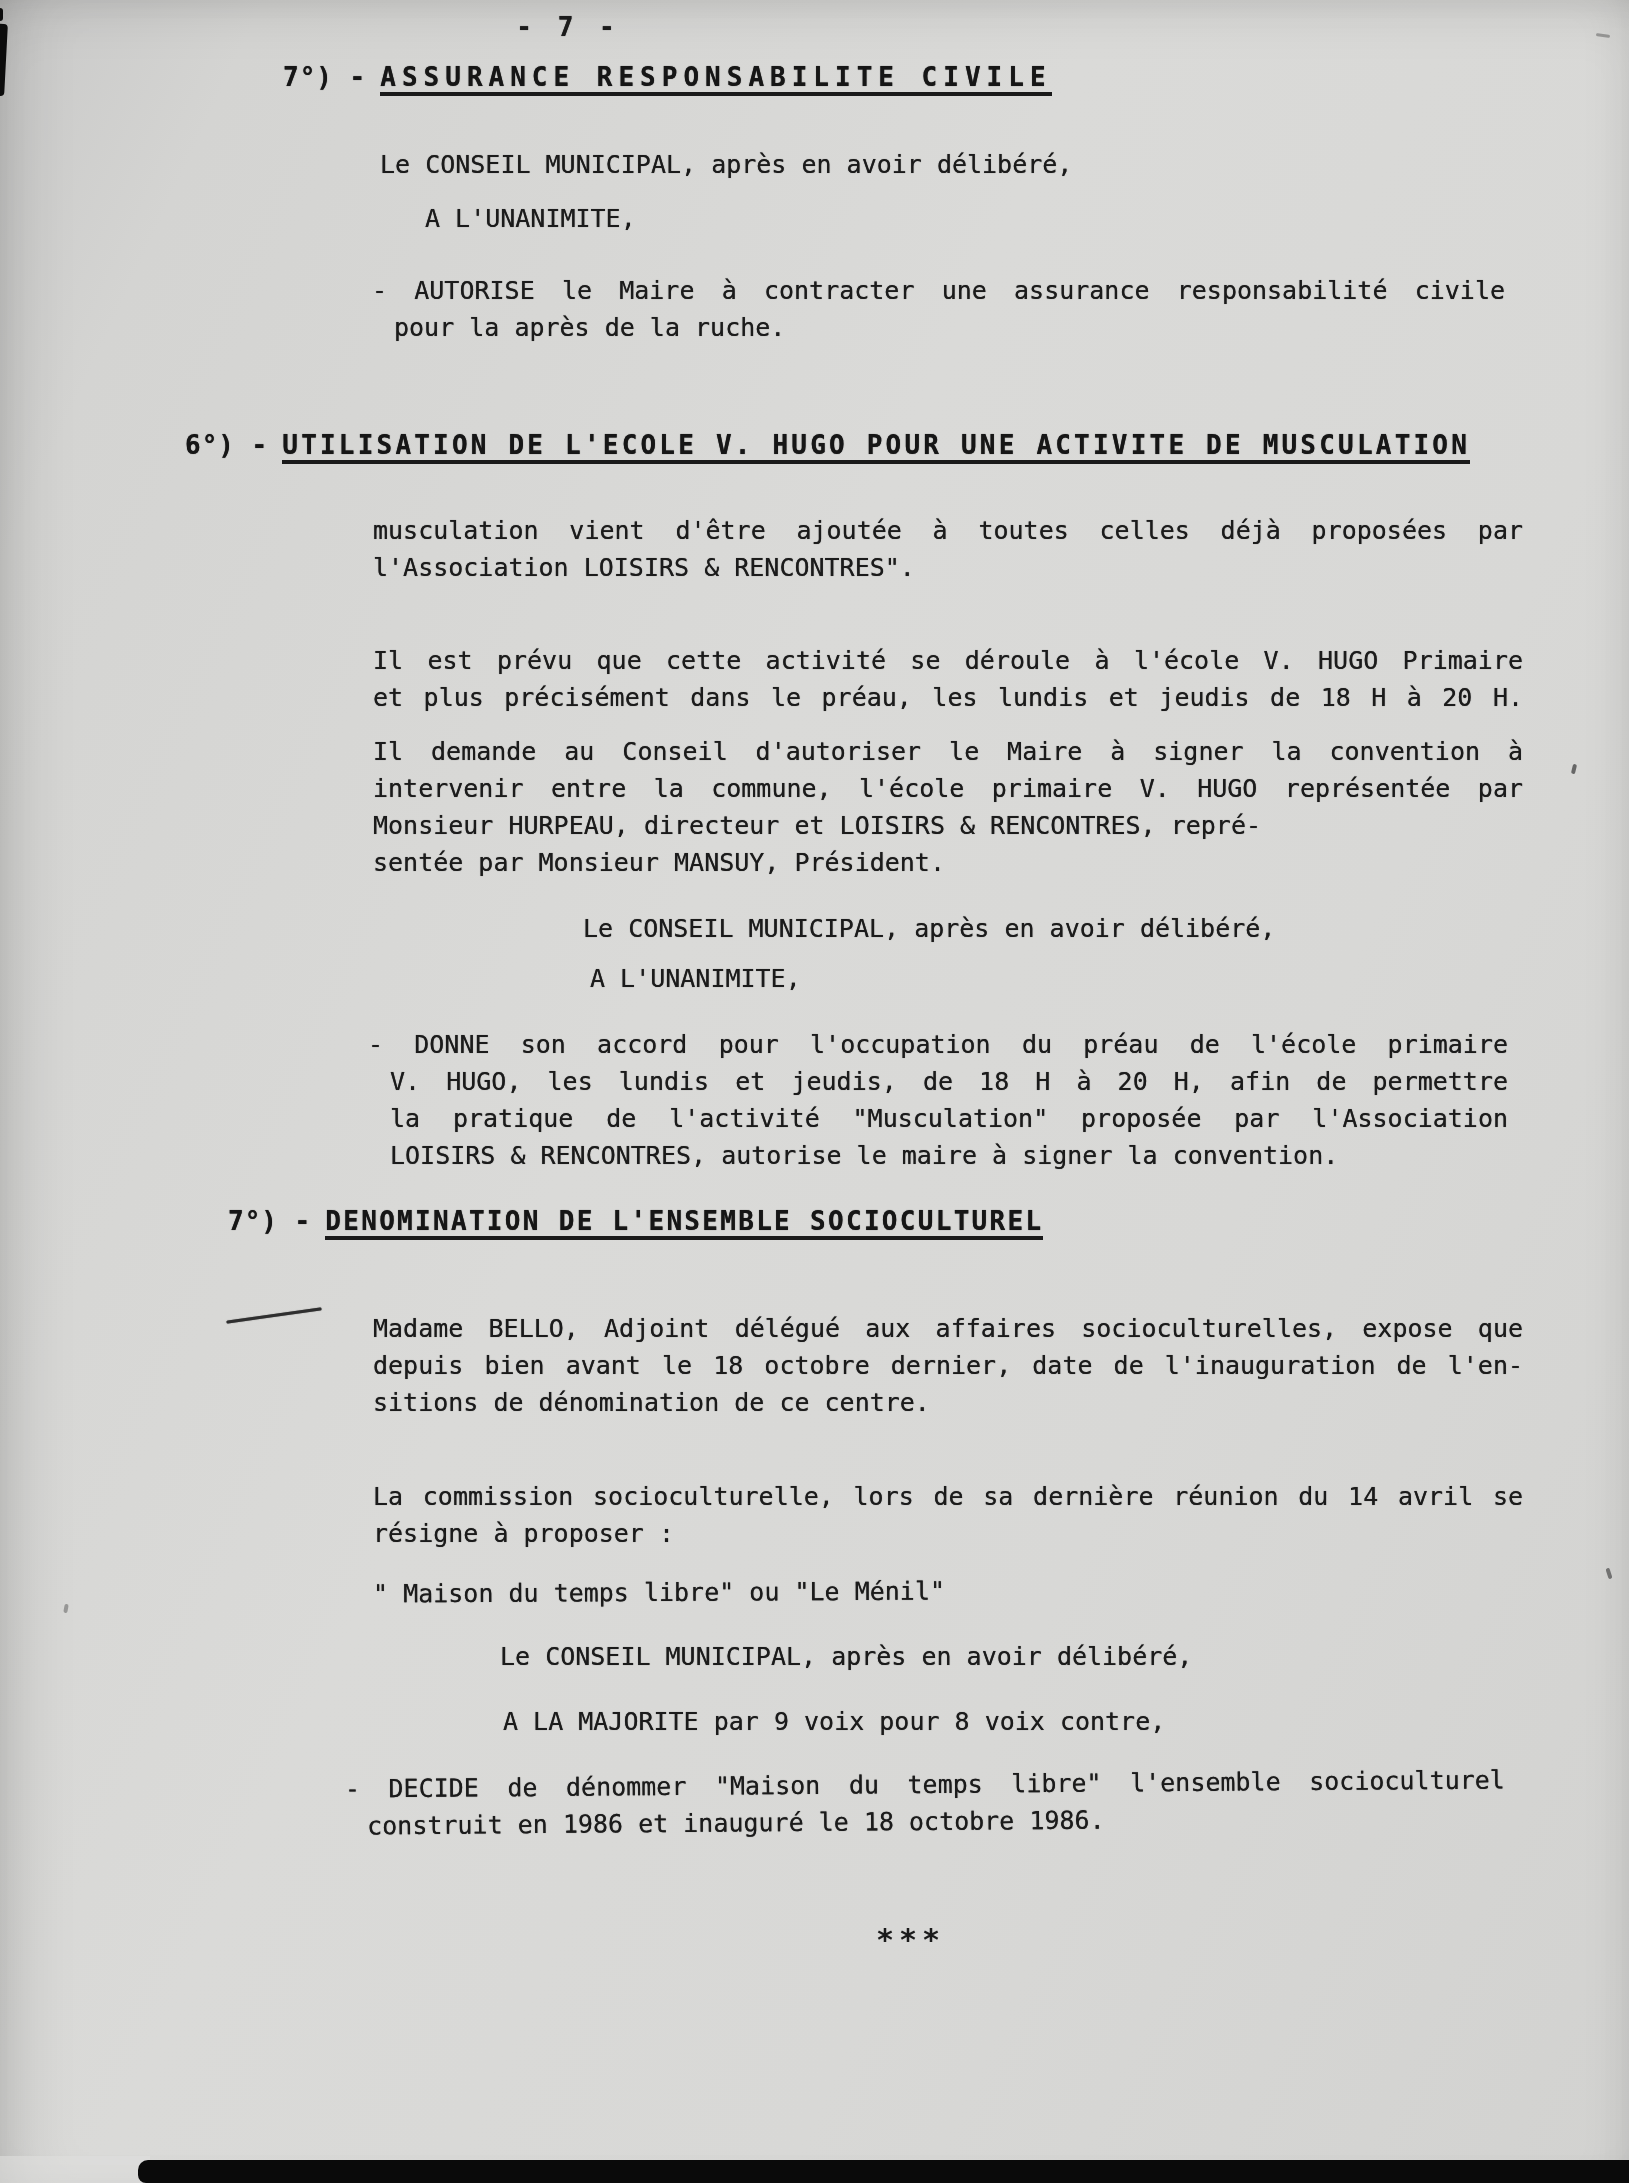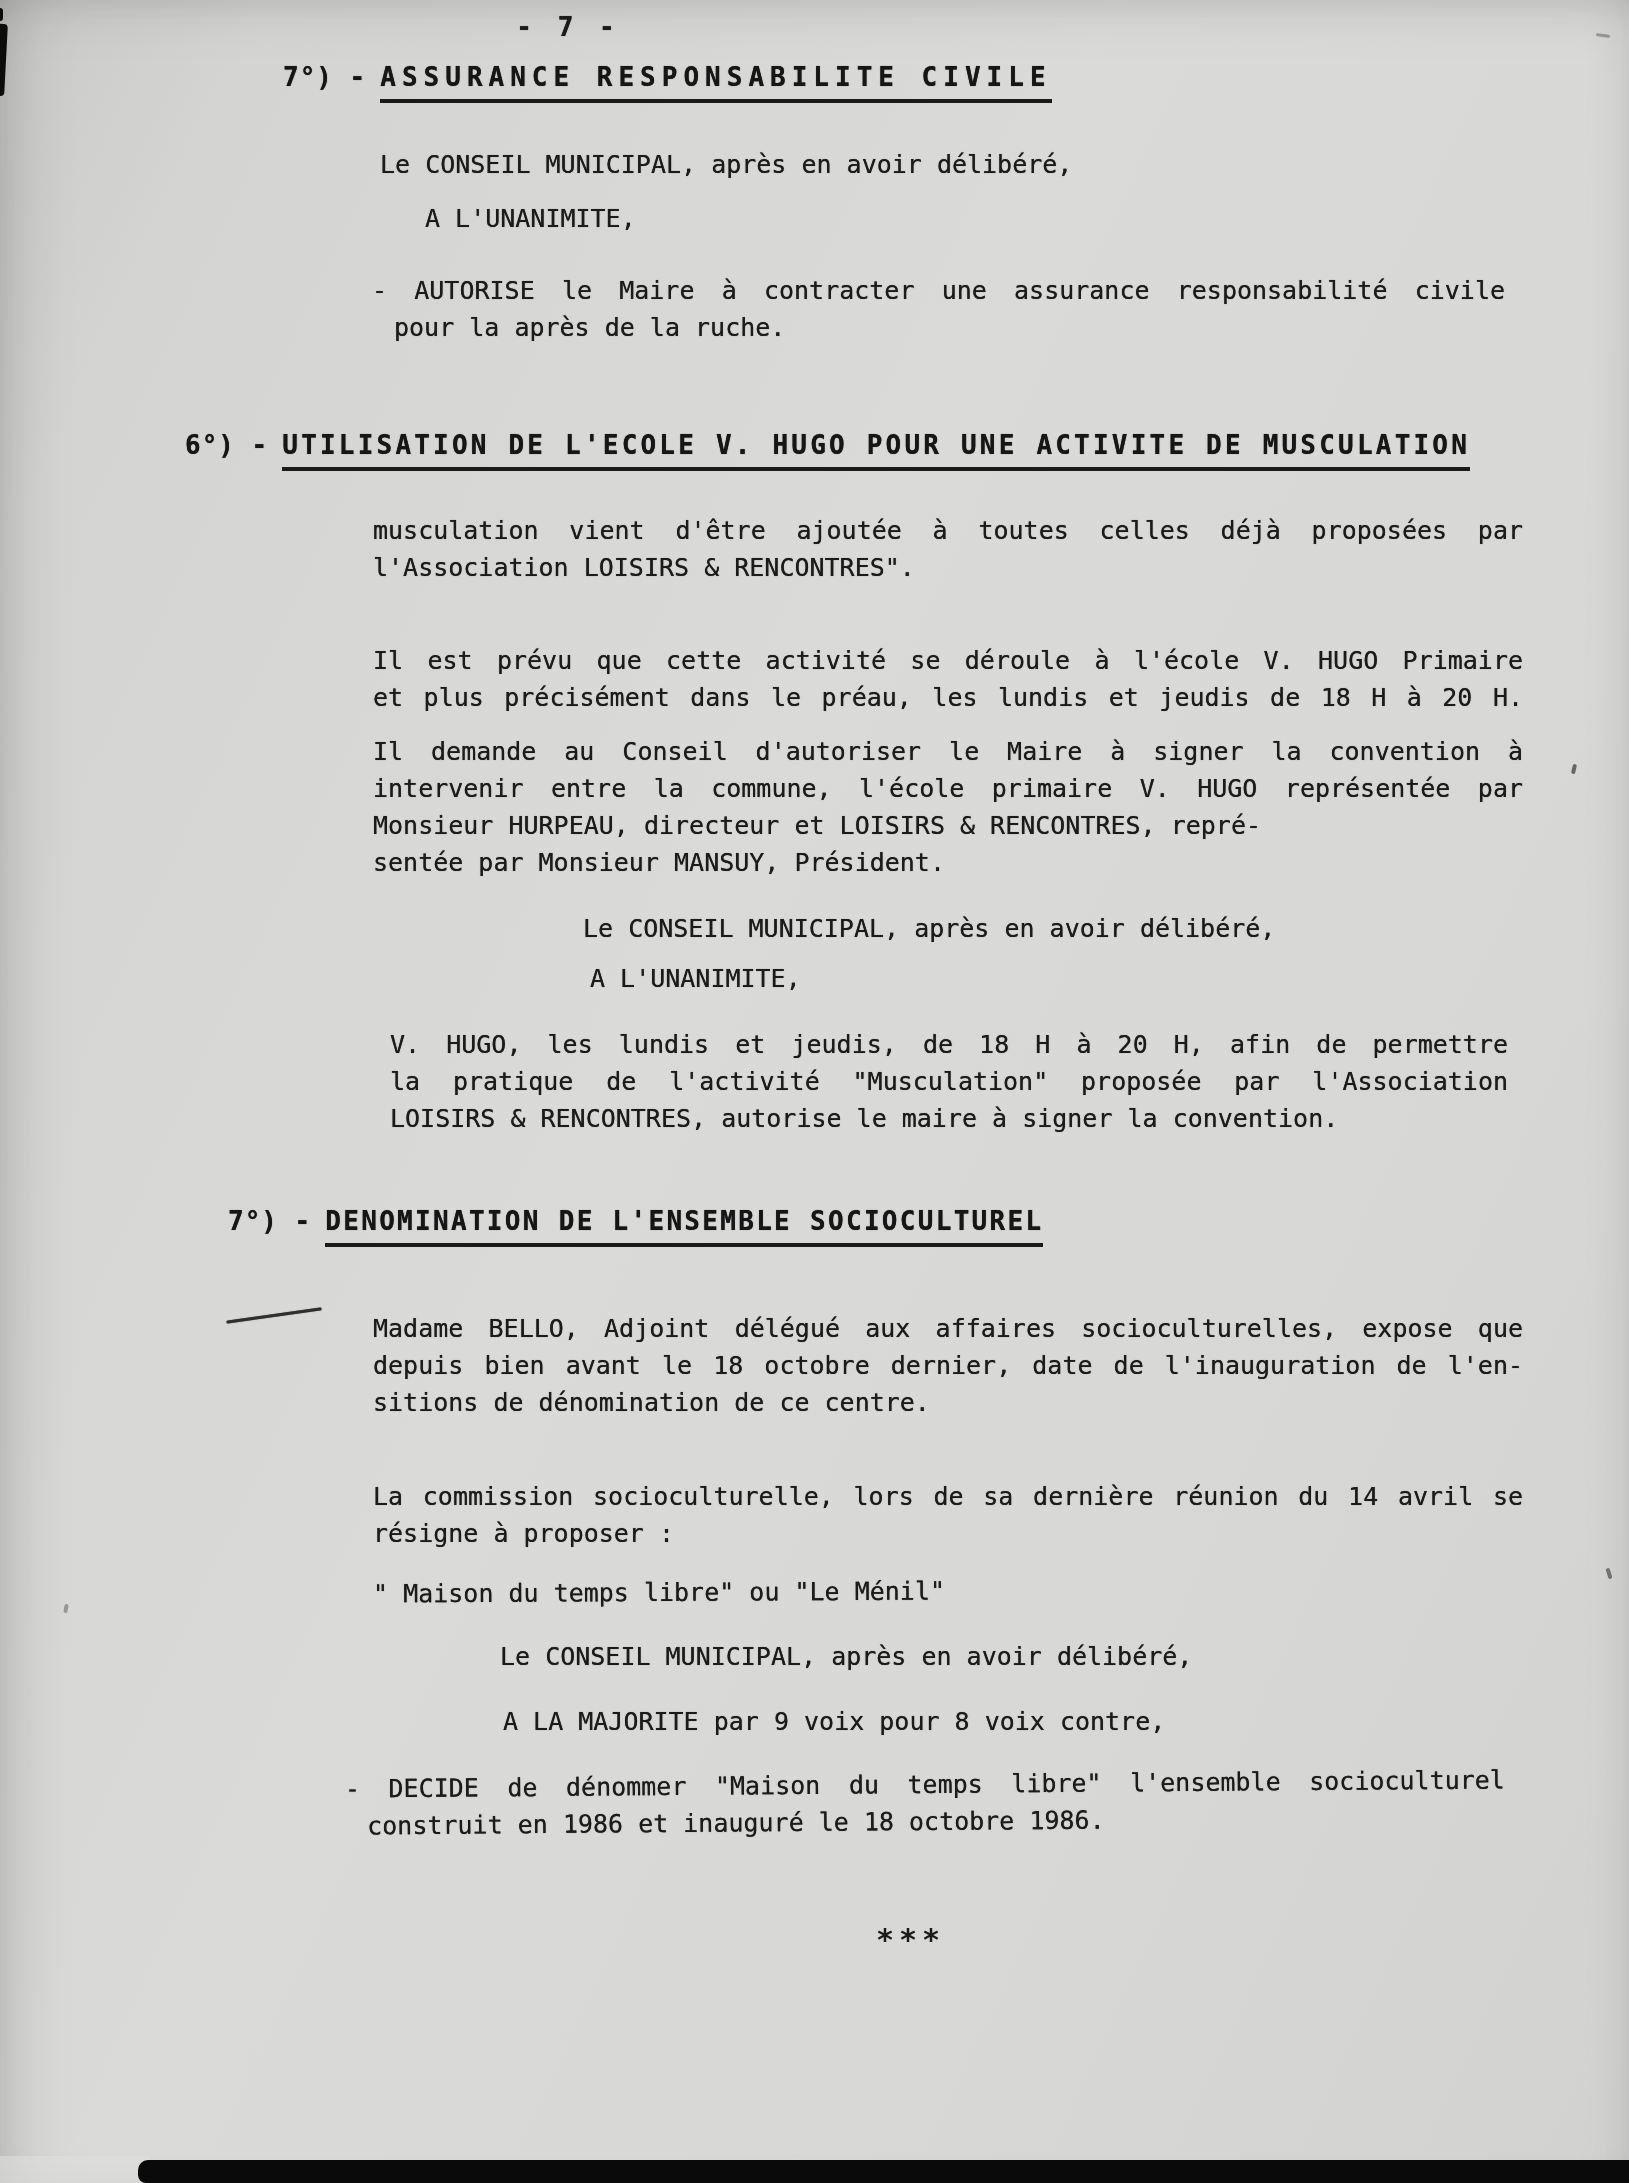--- a/index.html
+++ b/index.html
@@ -26,21 +26,21 @@
   .ind{margin-left:22px;}
   .heading{
     position:absolute;
     font-weight:bold;
     font-size:26px;
     white-space:nowrap;
     color:#161616;
     text-shadow:0 0 .8px rgba(20,20,20,.9);
   }
   .heading .num{letter-spacing:1px;}
-  .heading .t{border-bottom:4px solid #1a1a1a;padding-bottom:7px;margin-left:14px;}
+  .heading .t{border-bottom:4px solid #1a1a1a;margin-left:14px;}
   .hA .t{letter-spacing:6px;}
   .hB .t{letter-spacing:3.2px;}
   .hC .t{letter-spacing:2.3px;}
   .pagenum{
     position:absolute;
     font-size:26px;font-weight:bold;letter-spacing:5px;text-align:center;
     text-shadow:0 0 .8px rgba(20,20,20,.9);
   }
   .stars{
     position:absolute;
@@ -111,20 +111,21 @@
     <div class="j">intervenir entre la commune, l'école primaire V. HUGO représentée par</div>
     <div>Monsieur HURPEAU, directeur et LOISIRS &amp; RENCONTRES, repré-</div>
     <div>sentée par Monsieur MANSUY, Président.</div>
   </div>
 
   <div class="txt" style="left:583px;top:910px;">Le CONSEIL MUNICIPAL, après en avoir délibéré,</div>
 
   <div class="txt" style="left:590px;top:960px;">A L'UNANIMITE,</div>
 
   <div class="txt" style="left:368px;top:1026px;width:1140px;">
+    <div class="j">- DONNE son accord pour l'occupation du préau de l'école primaire</div>
     <div class="j ind">V. HUGO, les lundis et jeudis, de 18 H à 20 H, afin de permettre</div>
     <div class="j ind">la pratique de l'activité "Musculation" proposée par l'Association</div>
     <div class="ind">LOISIRS &amp; RENCONTRES, autorise le maire à signer la convention.</div>
   </div>
 
   <div class="heading hC" style="left:228px;top:1206px;">
     <span class="num">7°) -</span><span class="t">DENOMINATION DE L'ENSEMBLE SOCIOCULTUREL</span>
   </div>
 
   <div class="pen-mark" style="left:226px;top:1314px;width:96px;"></div>

